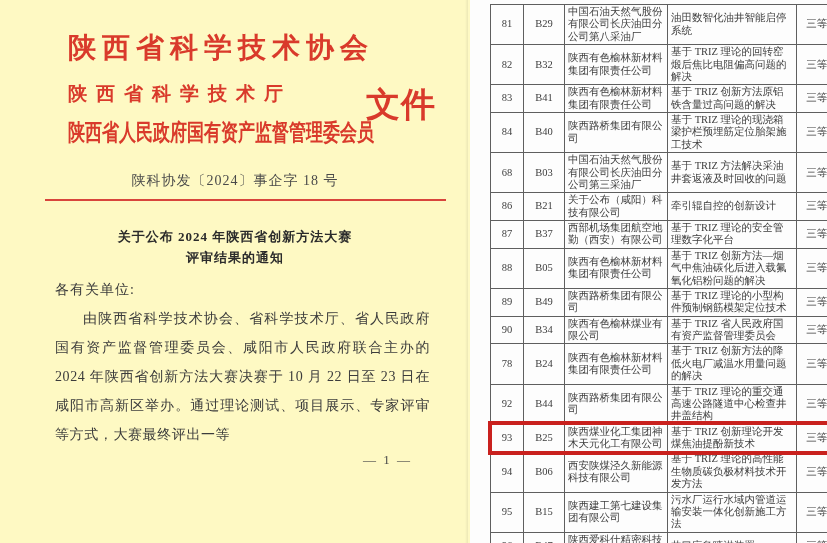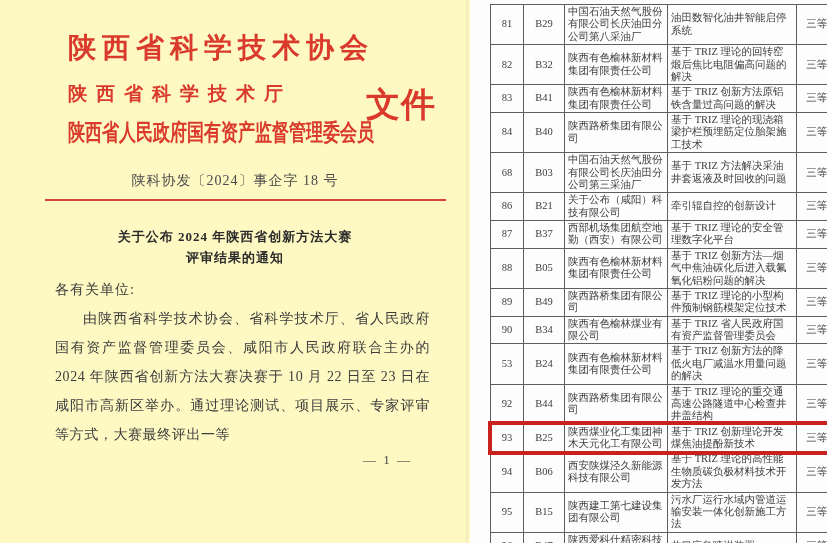--- a/index.html
+++ b/index.html
@@ -189,21 +189,21 @@
             <td class="col-award">三等奖</td>
           </tr>
           <tr>
             <td class="col-no">90</td>
             <td class="col-code">B34</td>
             <td class="col-company">陕西有色榆林煤业有限公司</td>
             <td class="col-project">基于 TRIZ 省人民政府国有资产监督管理委员会</td>
             <td class="col-award">三等奖</td>
           </tr>
           <tr>
-            <td class="col-no">53</td>
+            <td class="col-no">78</td>
             <td class="col-code">B24</td>
             <td class="col-company">陕西有色榆林新材料集团有限责任公司</td>
             <td class="col-project">基于 TRIZ 创新方法的降低火电厂减温水用量问题的解决</td>
             <td class="col-award">三等奖</td>
           </tr>
           <tr>
             <td class="col-no">92</td>
             <td class="col-code">B44</td>
             <td class="col-company">陕西路桥集团有限公司</td>
             <td class="col-project">基于 TRIZ 理论的重交通高速公路隧道中心检查井井盖结构</td>

